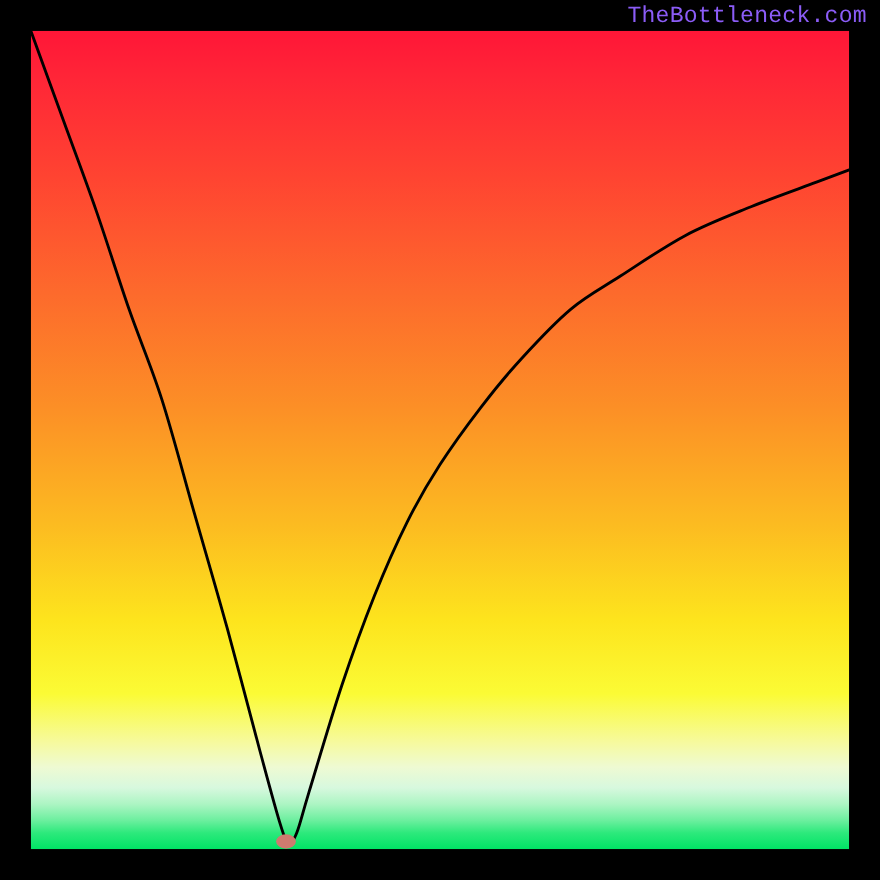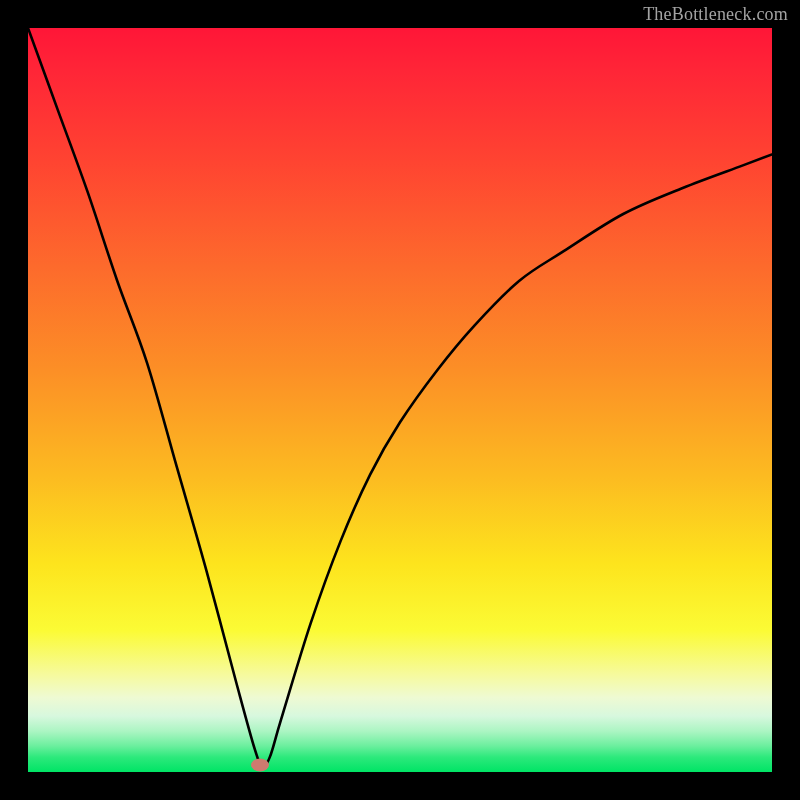--- a/index.html
+++ b/index.html
@@ -44,23 +44,23 @@
       #acf5c3 94.5%,
       #6bef9e 96.5%,
       #2de97c 98%,
       #00e465 100%
     );
   }
   .watermark {
     position: absolute;
     top: 4px;
     right: 12px;
-    font-family: Liberation Serif, serif;
-    font-size: 18px;
-    color: #a3a3a3;
+    font-family: Liberation Mono, monospace;
+    font-size: 21px;
+    color: #8b5cf6;
     letter-spacing: 0.2px;
   }
   svg.curve {
     position: absolute;
     left: 0; top: 0;
     width: 744px;
     height: 744px;
   }
   .marker {
     position: absolute;

